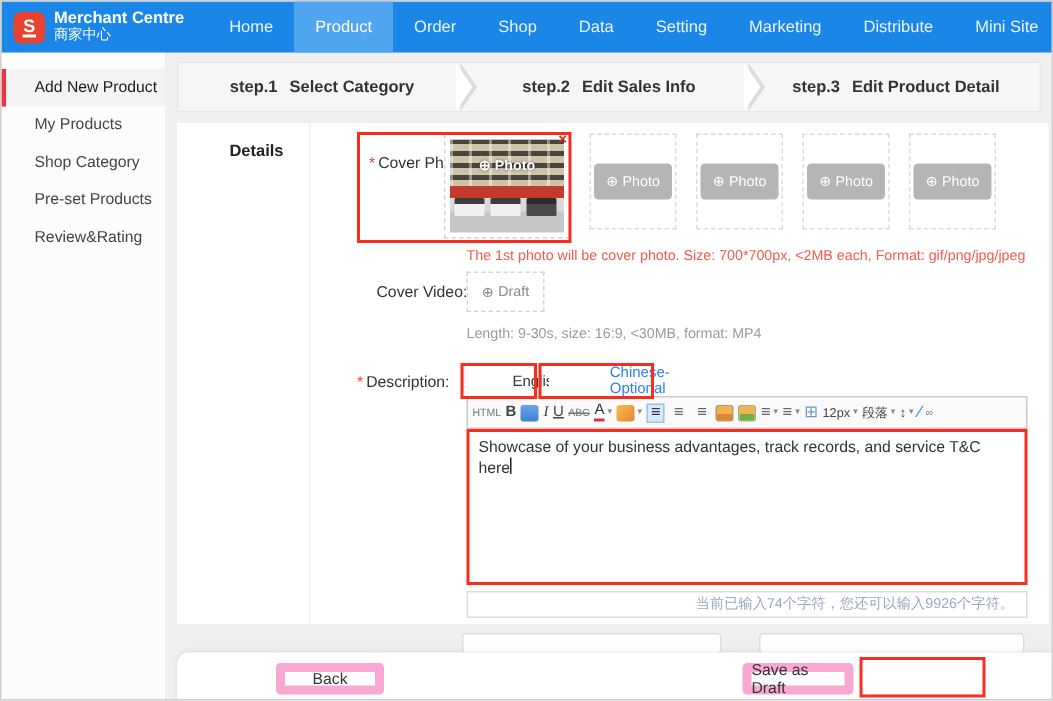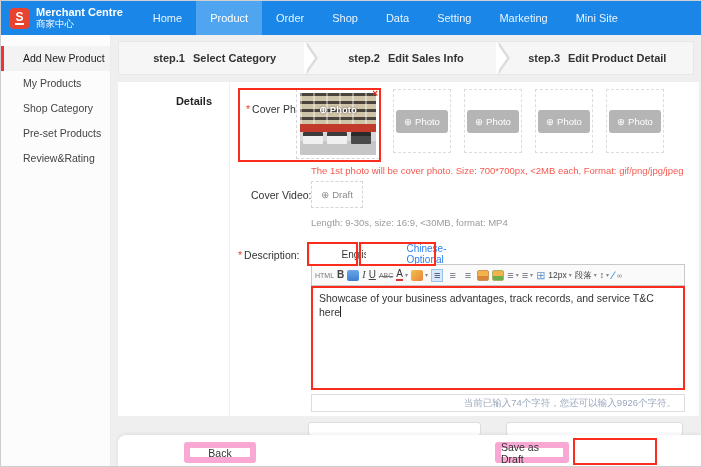--- a/index.html
+++ b/index.html
@@ -25,21 +25,21 @@
   
   .main { position:absolute; left:110px; top:34px; right:0; bottom:0; background:#efefef; }
 
   .steps { position:absolute; left:7px; top:6px; width:576px; height:34px; background:#f6f6f6; border:1px solid #e7e7e7; display:flex; }
   .step { position:relative; flex:1; display:flex; align-items:center; justify-content:center; gap:8px; font-size:11px; font-weight:bold; color:#333; }
   .step:not(:last-child)::before { content:""; position:absolute; right:-8px; top:50%; transform:translateY(-50%); border-top:16px solid transparent; border-bottom:16px solid transparent; border-left:11px solid #dcdcdc; z-index:2; }
   .step:not(:last-child)::after  { content:""; position:absolute; right:-5px; top:50%; transform:translateY(-50%); border-top:16px solid transparent; border-bottom:16px solid transparent; border-left:11px solid #ffffff; z-index:2; }
 
   
   .form { position:absolute; left:7px; top:47px; width:581px; height:334px; background:#fff; }
-  .label-col { position:absolute; left:0; top:0; bottom:0; width:112px; border-right:1px solid #f0f0f0; }
+  .label-col { position:absolute; left:0; top:0; bottom:0; width:89px; border-right:1px solid #f0f0f0; }
   .details-label { position:absolute; right:17px; top:13px; font-size:11px; font-weight:bold; color:#222; }
 
   .fld-label { position:absolute; font-size:10.5px; color:#333; white-space:nowrap; }
   .req { color:#e8432e; margin-right:2px; }
 
   .photo-strip { position:absolute; left:178px; top:7px; display:flex; gap:13px; align-items:flex-start; }
   .up-box { width:84px; height:70px; border:1px dashed #d6d6d6; background:#fff; position:relative; }
   .ph-box { width:58px; height:64px; border:1px dashed #dcdcdc; background:#fff; display:flex; align-items:center; justify-content:center; }
   .ph-btn { background:#b5b5b5; color:#fff; font-size:9.5px; border-radius:3px; padding:6px 8px; display:flex; align-items:center; gap:3px; cursor:pointer; white-space:nowrap; }
   .remove-x { position:absolute; top:-1px; right:1px; color:#e02b20; font-size:10px; font-weight:bold; line-height:1; cursor:pointer; z-index:3; }
@@ -123,20 +123,21 @@
       <div class="brand-sub">商家中心</div>
     </div>
     <div class="nav-tabs">
       <div class="nav-tab">Home</div>
       <div class="nav-tab active">Product</div>
       <div class="nav-tab">Order</div>
       <div class="nav-tab">Shop</div>
       <div class="nav-tab">Data</div>
       <div class="nav-tab">Setting</div>
       <div class="nav-tab">Marketing</div>
+      <div class="nav-tab">Distribute</div>
       <div class="nav-tab">Mini Site</div>
     </div>
   </div>
 
   <div class="sidebar">
     <div class="side-item active">Add New Product</div>
     <div class="side-item">My Products</div>
     <div class="side-item">Shop Category</div>
     <div class="side-item">Pre-set Products</div>
     <div class="side-item">Review&amp;Rating</div>

